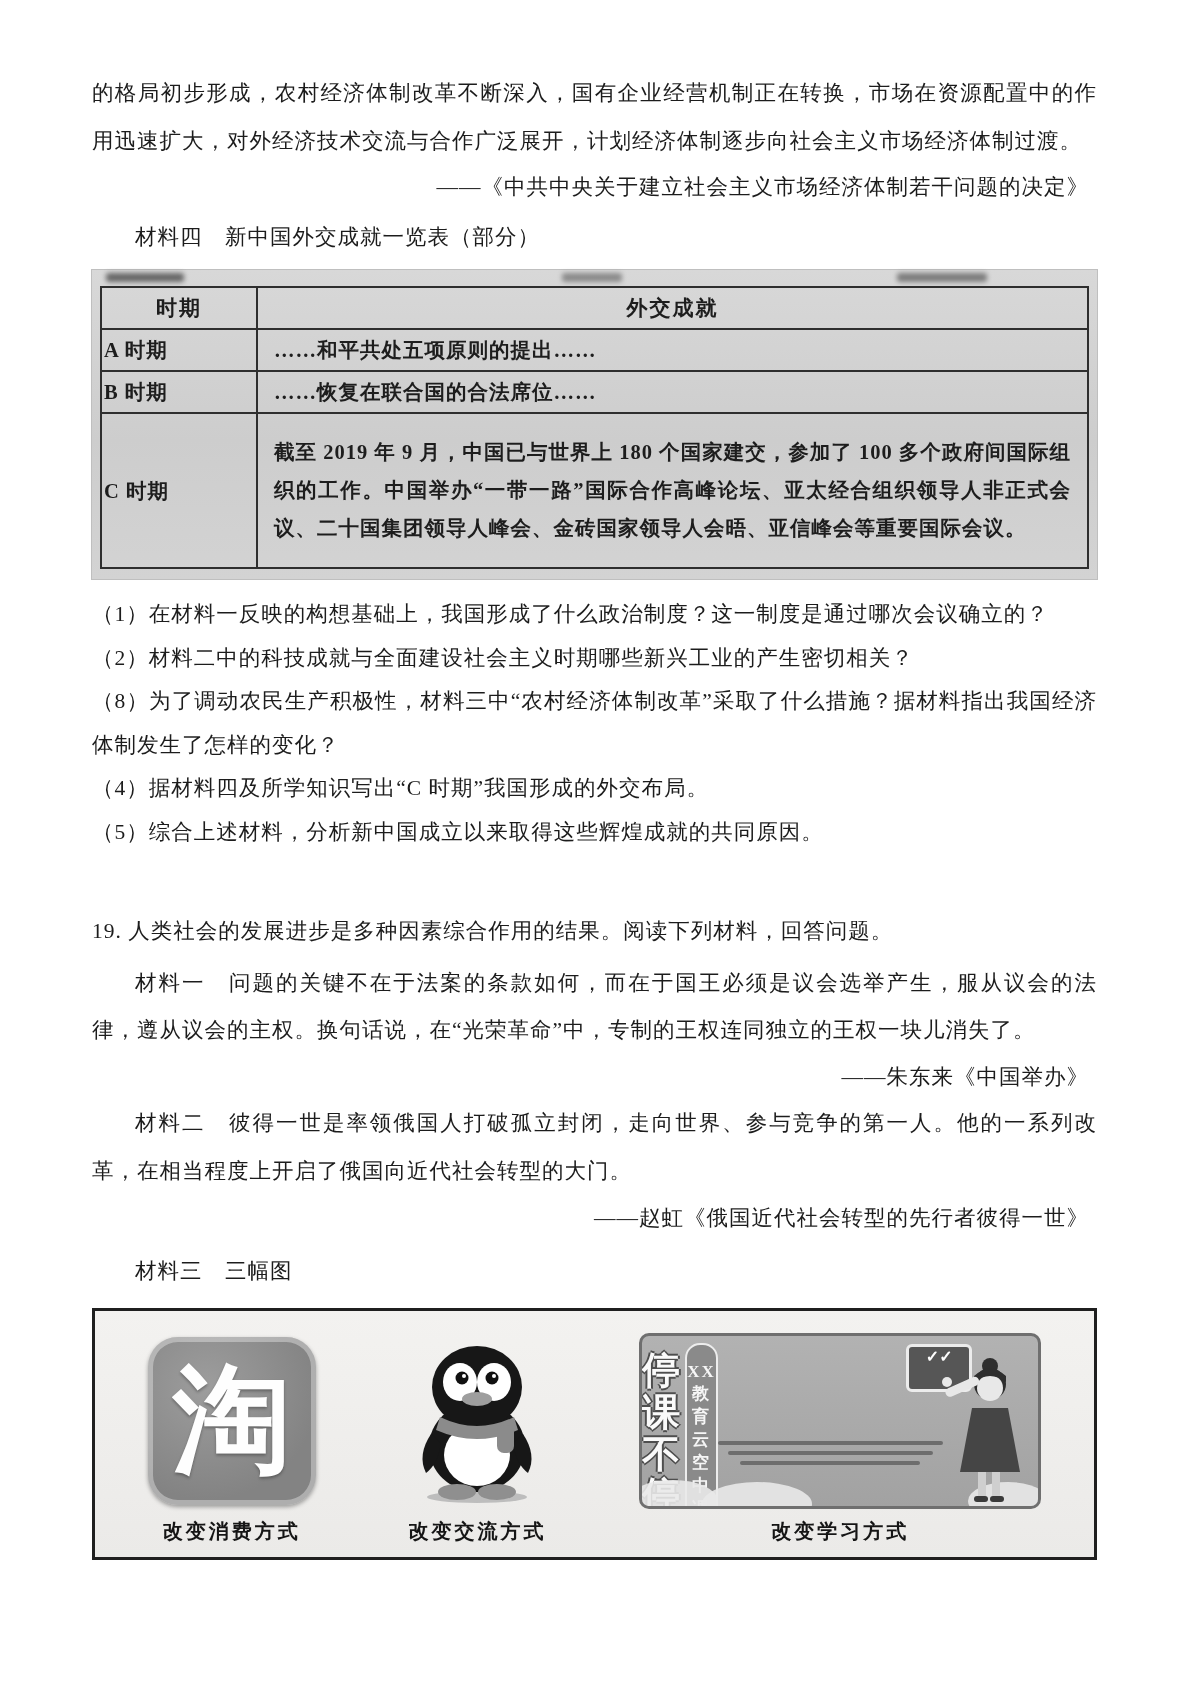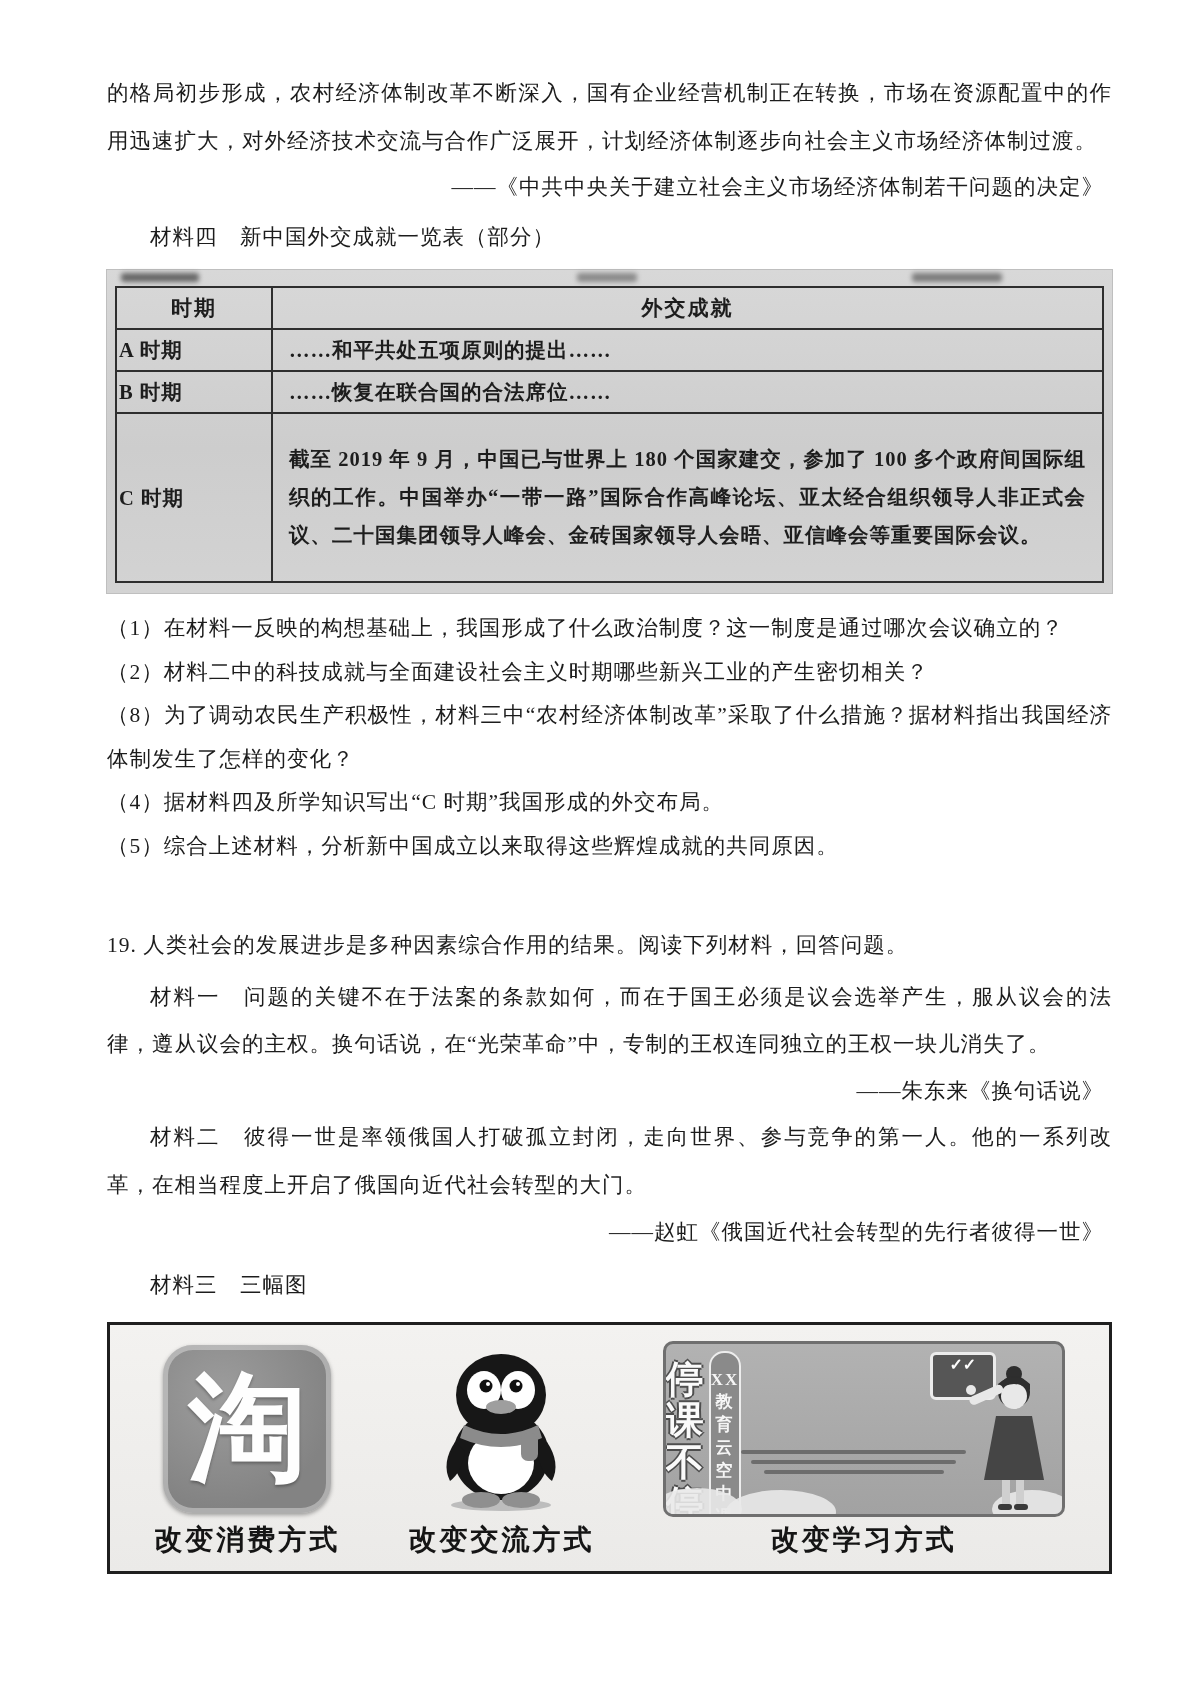--- a/index.html
+++ b/index.html
@@ -1,21 +1,21 @@
 <!DOCTYPE html>
 <html><head>
 <meta charset="utf-8">
 <style>
   html,body { margin:0; padding:0; background:#ffffff; }
   .page {
     position:relative; width:1200px; height:1698px; background:#fff;
     font-family:"Liberation Serif","DejaVu Serif",serif; color:#1c1c1c;
     overflow:hidden;
   }
-  .content { position:absolute; left:107px; top:70px; width:1005px; }
+  .content { position:absolute; left:92px; top:70px; width:1005px; }
 
   p { margin:0; }
   .para {
     font-size:21.5px; line-height:2.22; text-align:justify;
     letter-spacing:1px;
   }
   .indent2 { text-indent:2em; }
   .source {
     font-size:21.5px; line-height:2.1; text-align:right; padding-right:8px;
     letter-spacing:1px;
@@ -49,34 +49,34 @@
     font-size:21px; font-weight:bold; padding:6px 0; letter-spacing:2px;
   }
   td.period-cell {
     width:150px; text-align:left; font-size:20.5px; font-weight:bold;
     letter-spacing:1px; padding:0 2px;
   }
   td.achv-cell {
     font-size:20.5px; font-weight:600; padding:6px 16px; letter-spacing:1px;
   }
   td.achv-long {
-    line-height:1.85; text-align:justify; padding:27px 16px;
+    line-height:1.85; text-align:justify; padding:20px 16px;
   }
 
   
   .figure-strip {
     margin-top:14px; height:252px; border:3px solid #1f1f1f;
     background:linear-gradient(180deg,#f3f2f0 0%, #ebeae8 100%);
     display:flex; justify-content:space-around; align-items:stretch;
     padding:12px 10px 8px 10px; box-sizing:border-box;
   }
   .fig { display:flex; flex-direction:column; align-items:center; }
   .img-zone { flex:1; display:flex; align-items:center; justify-content:center; }
   .caption {
-    font-size:28px; font-weight:bold; letter-spacing:3px; color:#151515;
+    font-size:20px; font-weight:bold; letter-spacing:3px; color:#151515;
     padding-bottom:4px;
   }
 
   .taobao-tile {
     width:168px; height:168px; border-radius:30px;
     background:radial-gradient(circle at 35% 30%, #9d9d9d, #838383 70%);
     display:flex; align-items:center; justify-content:center;
     box-shadow:inset 0 0 0 5px rgba(255,255,255,.35), 0 2px 4px rgba(0,0,0,.35);
   }
   .taobao-char {
@@ -155,21 +155,21 @@
       <p class="question">（1）在材料一反映的构想基础上，我国形成了什么政治制度？这一制度是通过哪次会议确立的？</p>
       <p class="question">（2）材料二中的科技成就与全面建设社会主义时期哪些新兴工业的产生密切相关？</p>
       <p class="question">（8）为了调动农民生产积极性，材料三中“农村经济体制改革”采取了什么措施？据材料指出我国经济体制发生了怎样的变化？</p>
       <p class="question">（4）据材料四及所学知识写出“C 时期”我国形成的外交布局。</p>
       <p class="question">（5）综合上述材料，分析新中国成立以来取得这些辉煌成就的共同原因。</p>
     </div>
 
     <p class="para q14">19. 人类社会的发展进步是多种因素综合作用的结果。阅读下列材料，回答问题。</p>
 
     <p class="para indent2" style="margin-top:4px;">材料一　问题的关键不在于法案的条款如何，而在于国王必须是议会选举产生，服从议会的法律，遵从议会的主权。换句话说，在“光荣革命”中，专制的王权连同独立的王权一块儿消失了。</p>
-    <p class="source">——朱东来《换句话说》</p>
+    <p class="source">——朱东来《中国举办》</p>
 
     <p class="para indent2">材料二　彼得一世是率领俄国人打破孤立封闭，走向世界、参与竞争的第一人。他的一系列改革，在相当程度上开启了俄国向近代社会转型的大门。</p>
     <p class="source">——赵虹《俄国近代社会转型的先行者彼得一世》</p>
 
     <p class="mheading" style="margin-top:8px;">材料三　三幅图</p>
 
     <div class="figure-strip">
 
       <div class="fig">
         <div class="img-zone">

